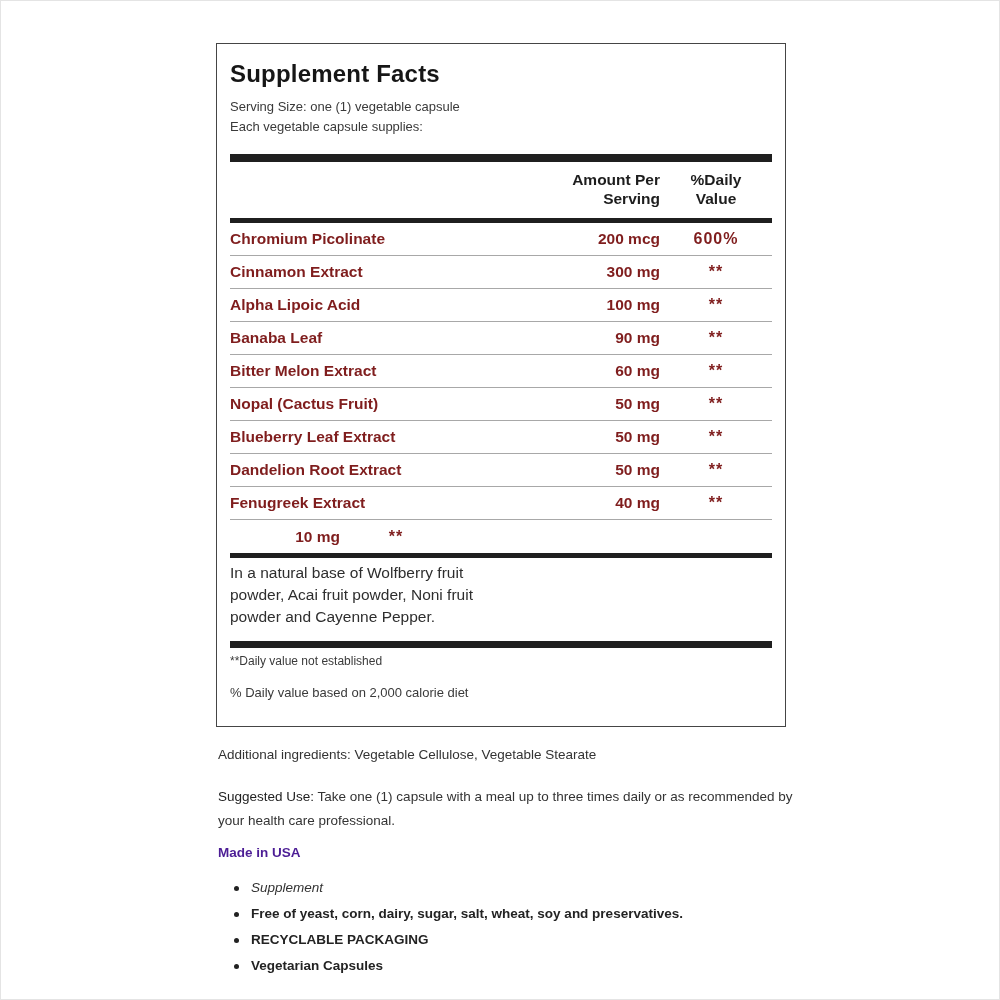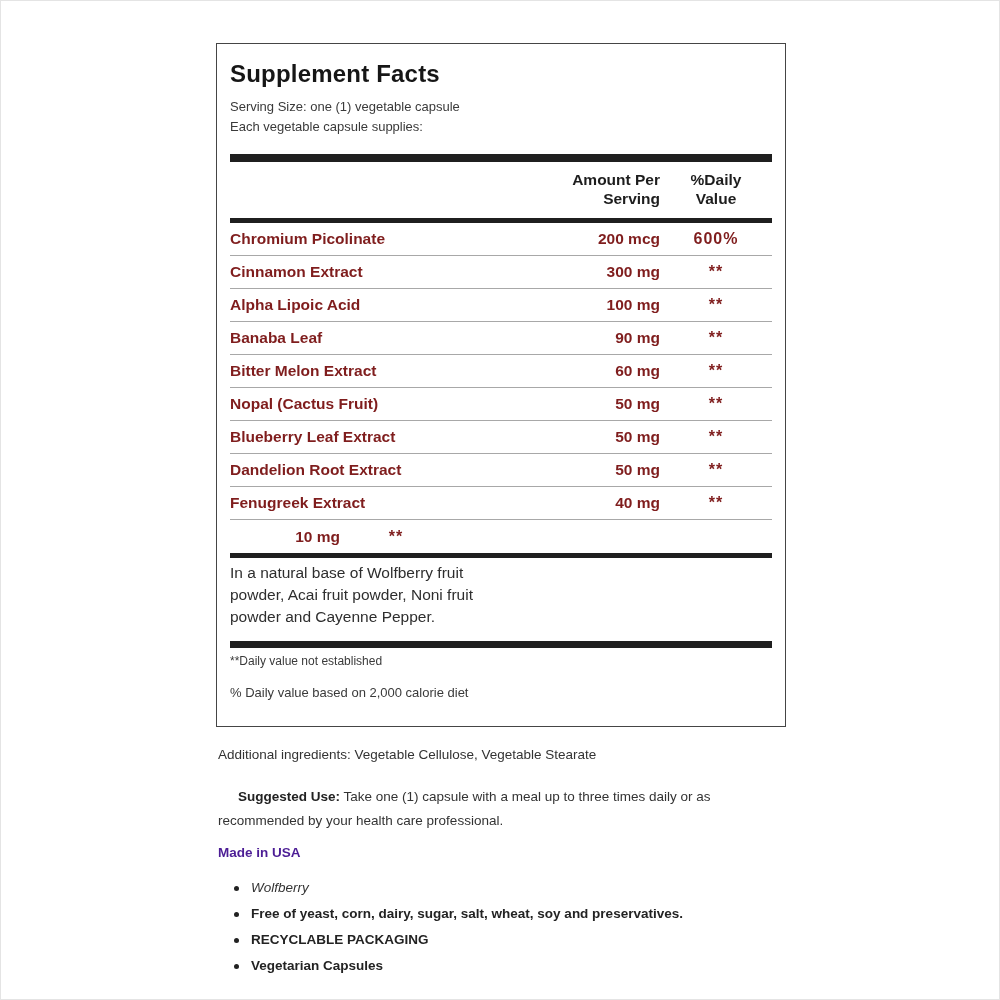--- a/index.html
+++ b/index.html
@@ -83,21 +83,21 @@
   .below {
     position: absolute;
     left: 218px;
     top: 746px;
     width: 580px;
     font-size: 13.5px;
     color: #333333;
   }
   .additional-ingredients { line-height: 18px; }
   .suggested-use { margin-top: 21px; line-height: 24px; }
-  .suggested-use .lead { font-weight: bold; color: #222; margin-left: 20px; }
+  .suggested-use .lead { font-weight: normal; color: #222; }
   .made-in { margin-top: 12px; font-weight: bold; color: #4c1d95; }
 
   .feature-list { list-style: none; margin-top: 15px; margin-left: 16px; }
   .feature-list li {
     position: relative;
     padding-left: 17px;
     line-height: 26px;
   }
   .feature-list li::before {
     content: "";
@@ -220,21 +220,21 @@
 
     <div class="suggested-use">
       <span class="lead">Suggested Use:</span>
       <span>Take one (1) capsule with a meal up to three times daily or as recommended by your health care professional.</span>
     </div>
 
     <div class="made-in">Made in USA</div>
 
     <ul class="feature-list">
 
-        <li class="s-italic">Wolfberry</li>
+        <li class="s-italic">Supplement</li>
 
         <li class="s-bold">Free of yeast, corn, dairy, sugar, salt, wheat, soy and preservatives.</li>
 
         <li class="s-bold">RECYCLABLE PACKAGING</li>
 
         <li class="s-bold">Vegetarian Capsules</li>
 
     </ul>
 
   </div>

